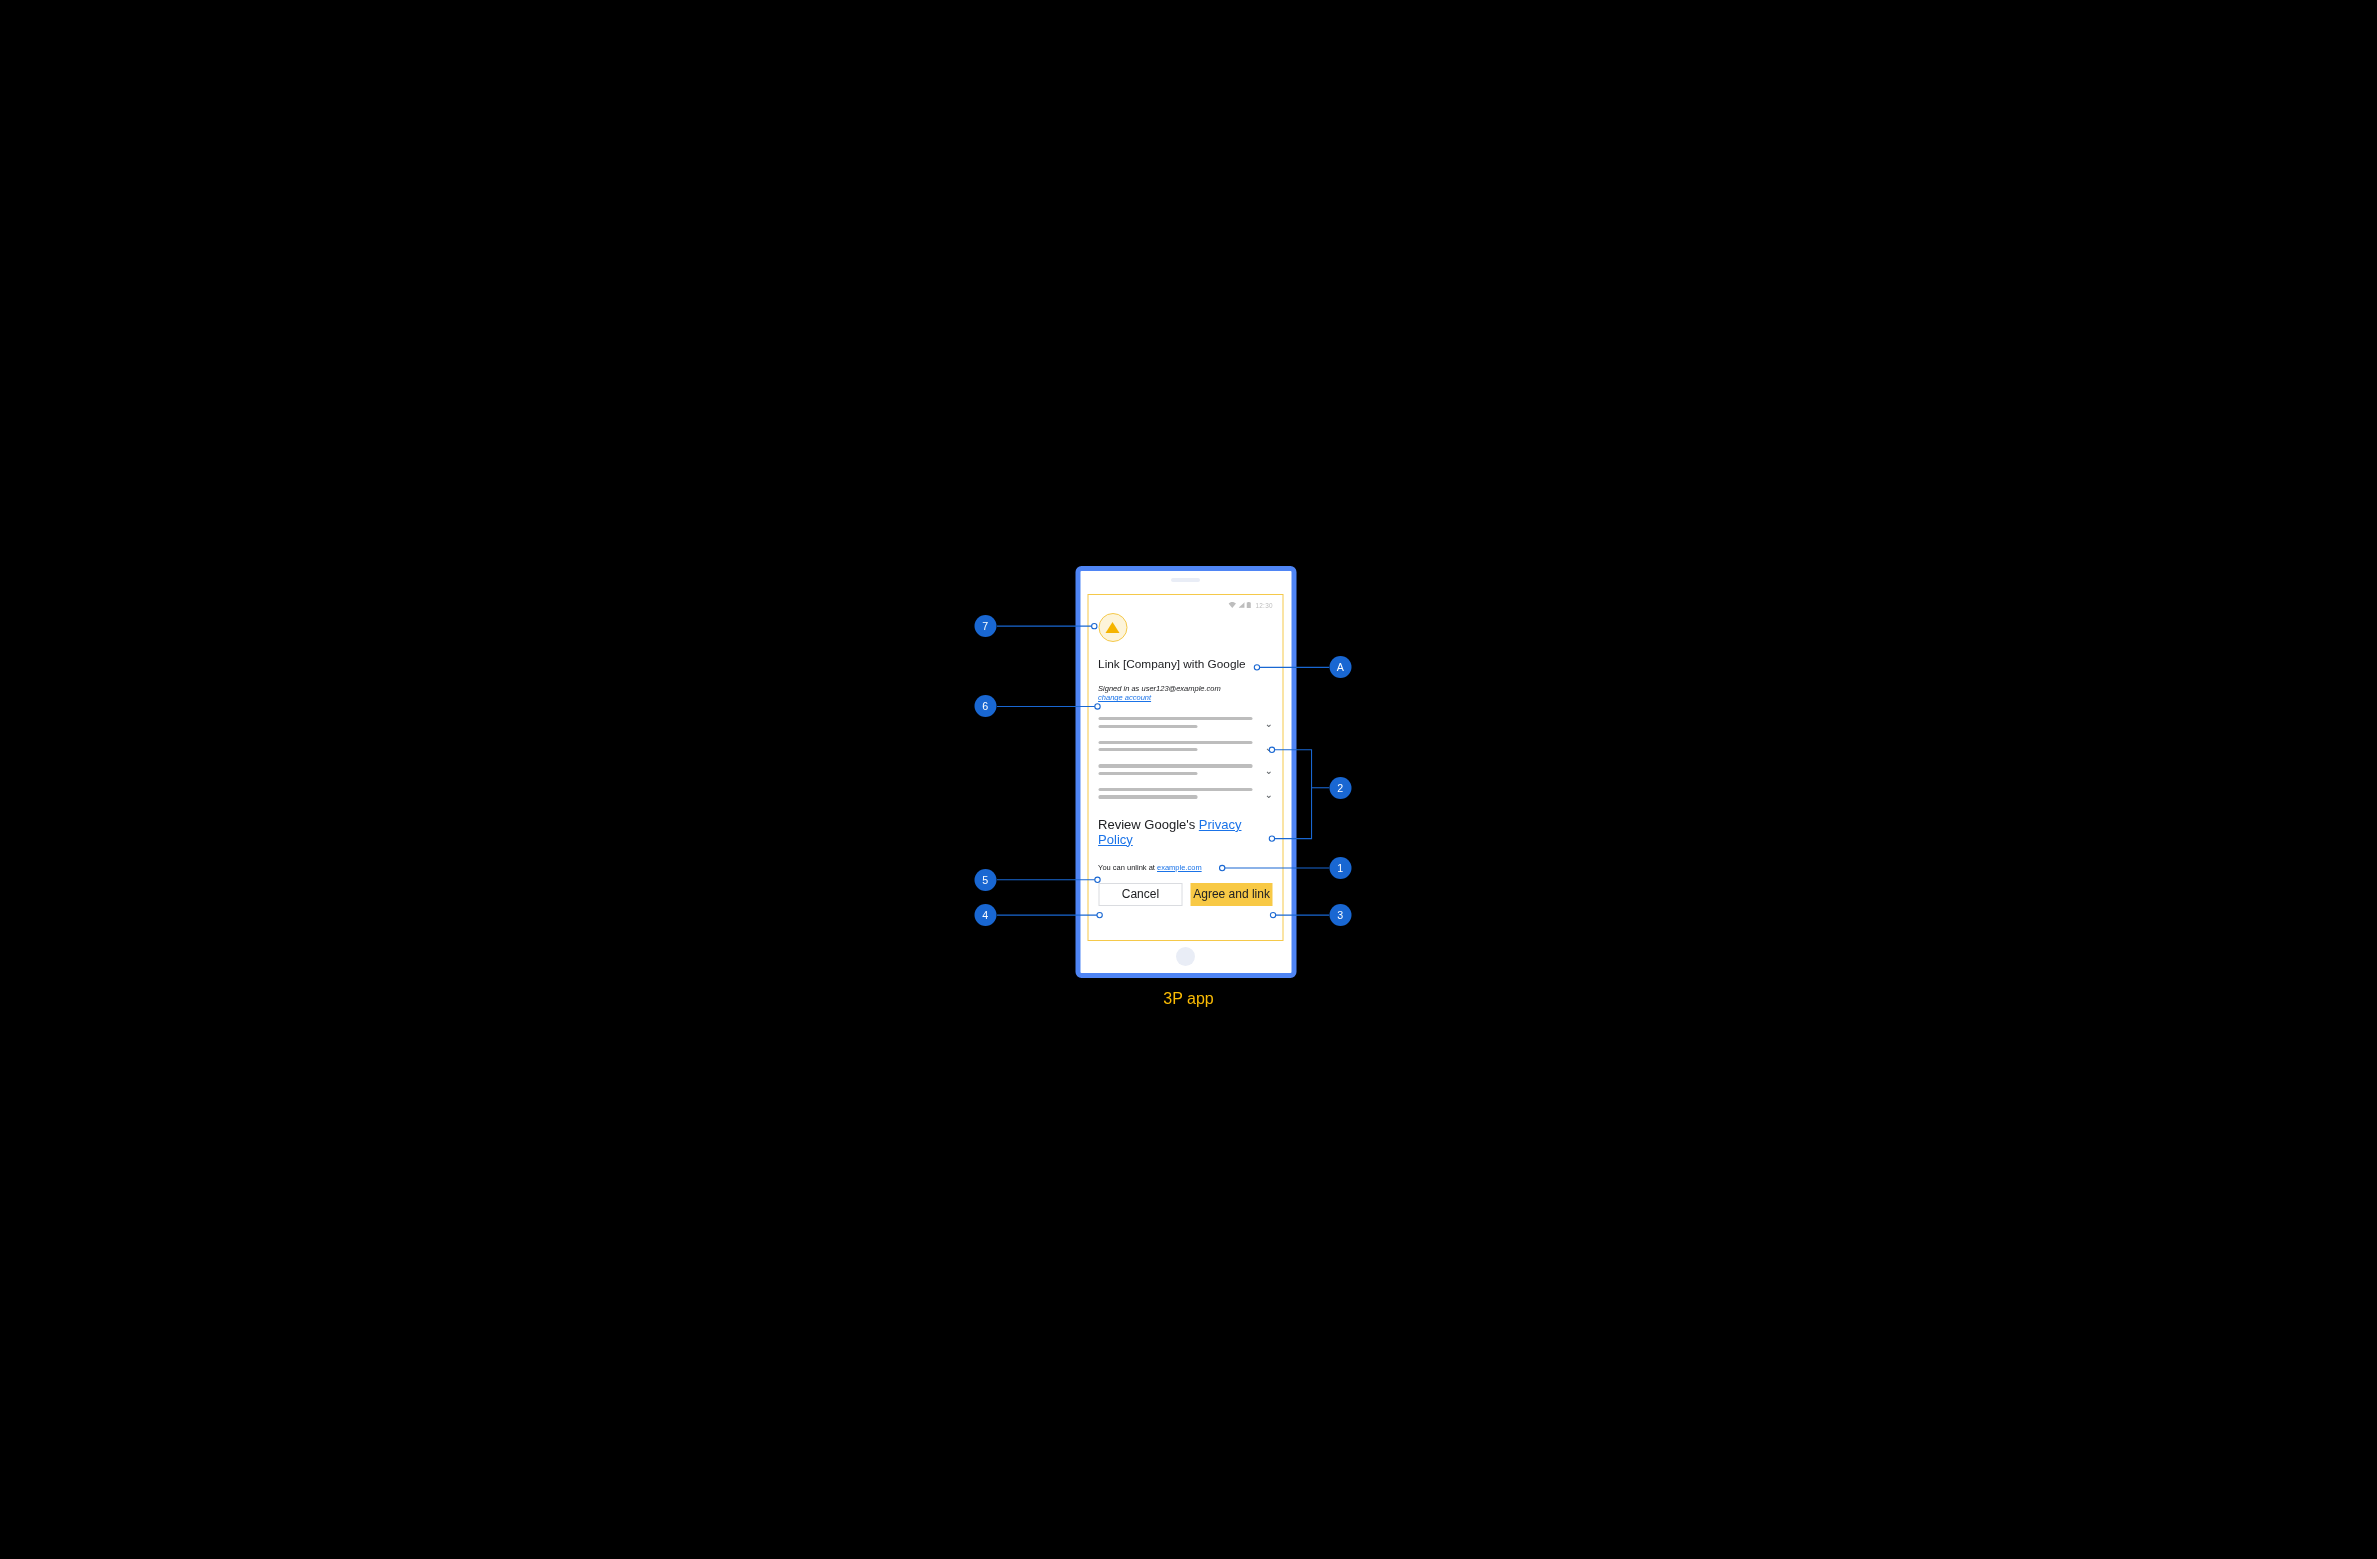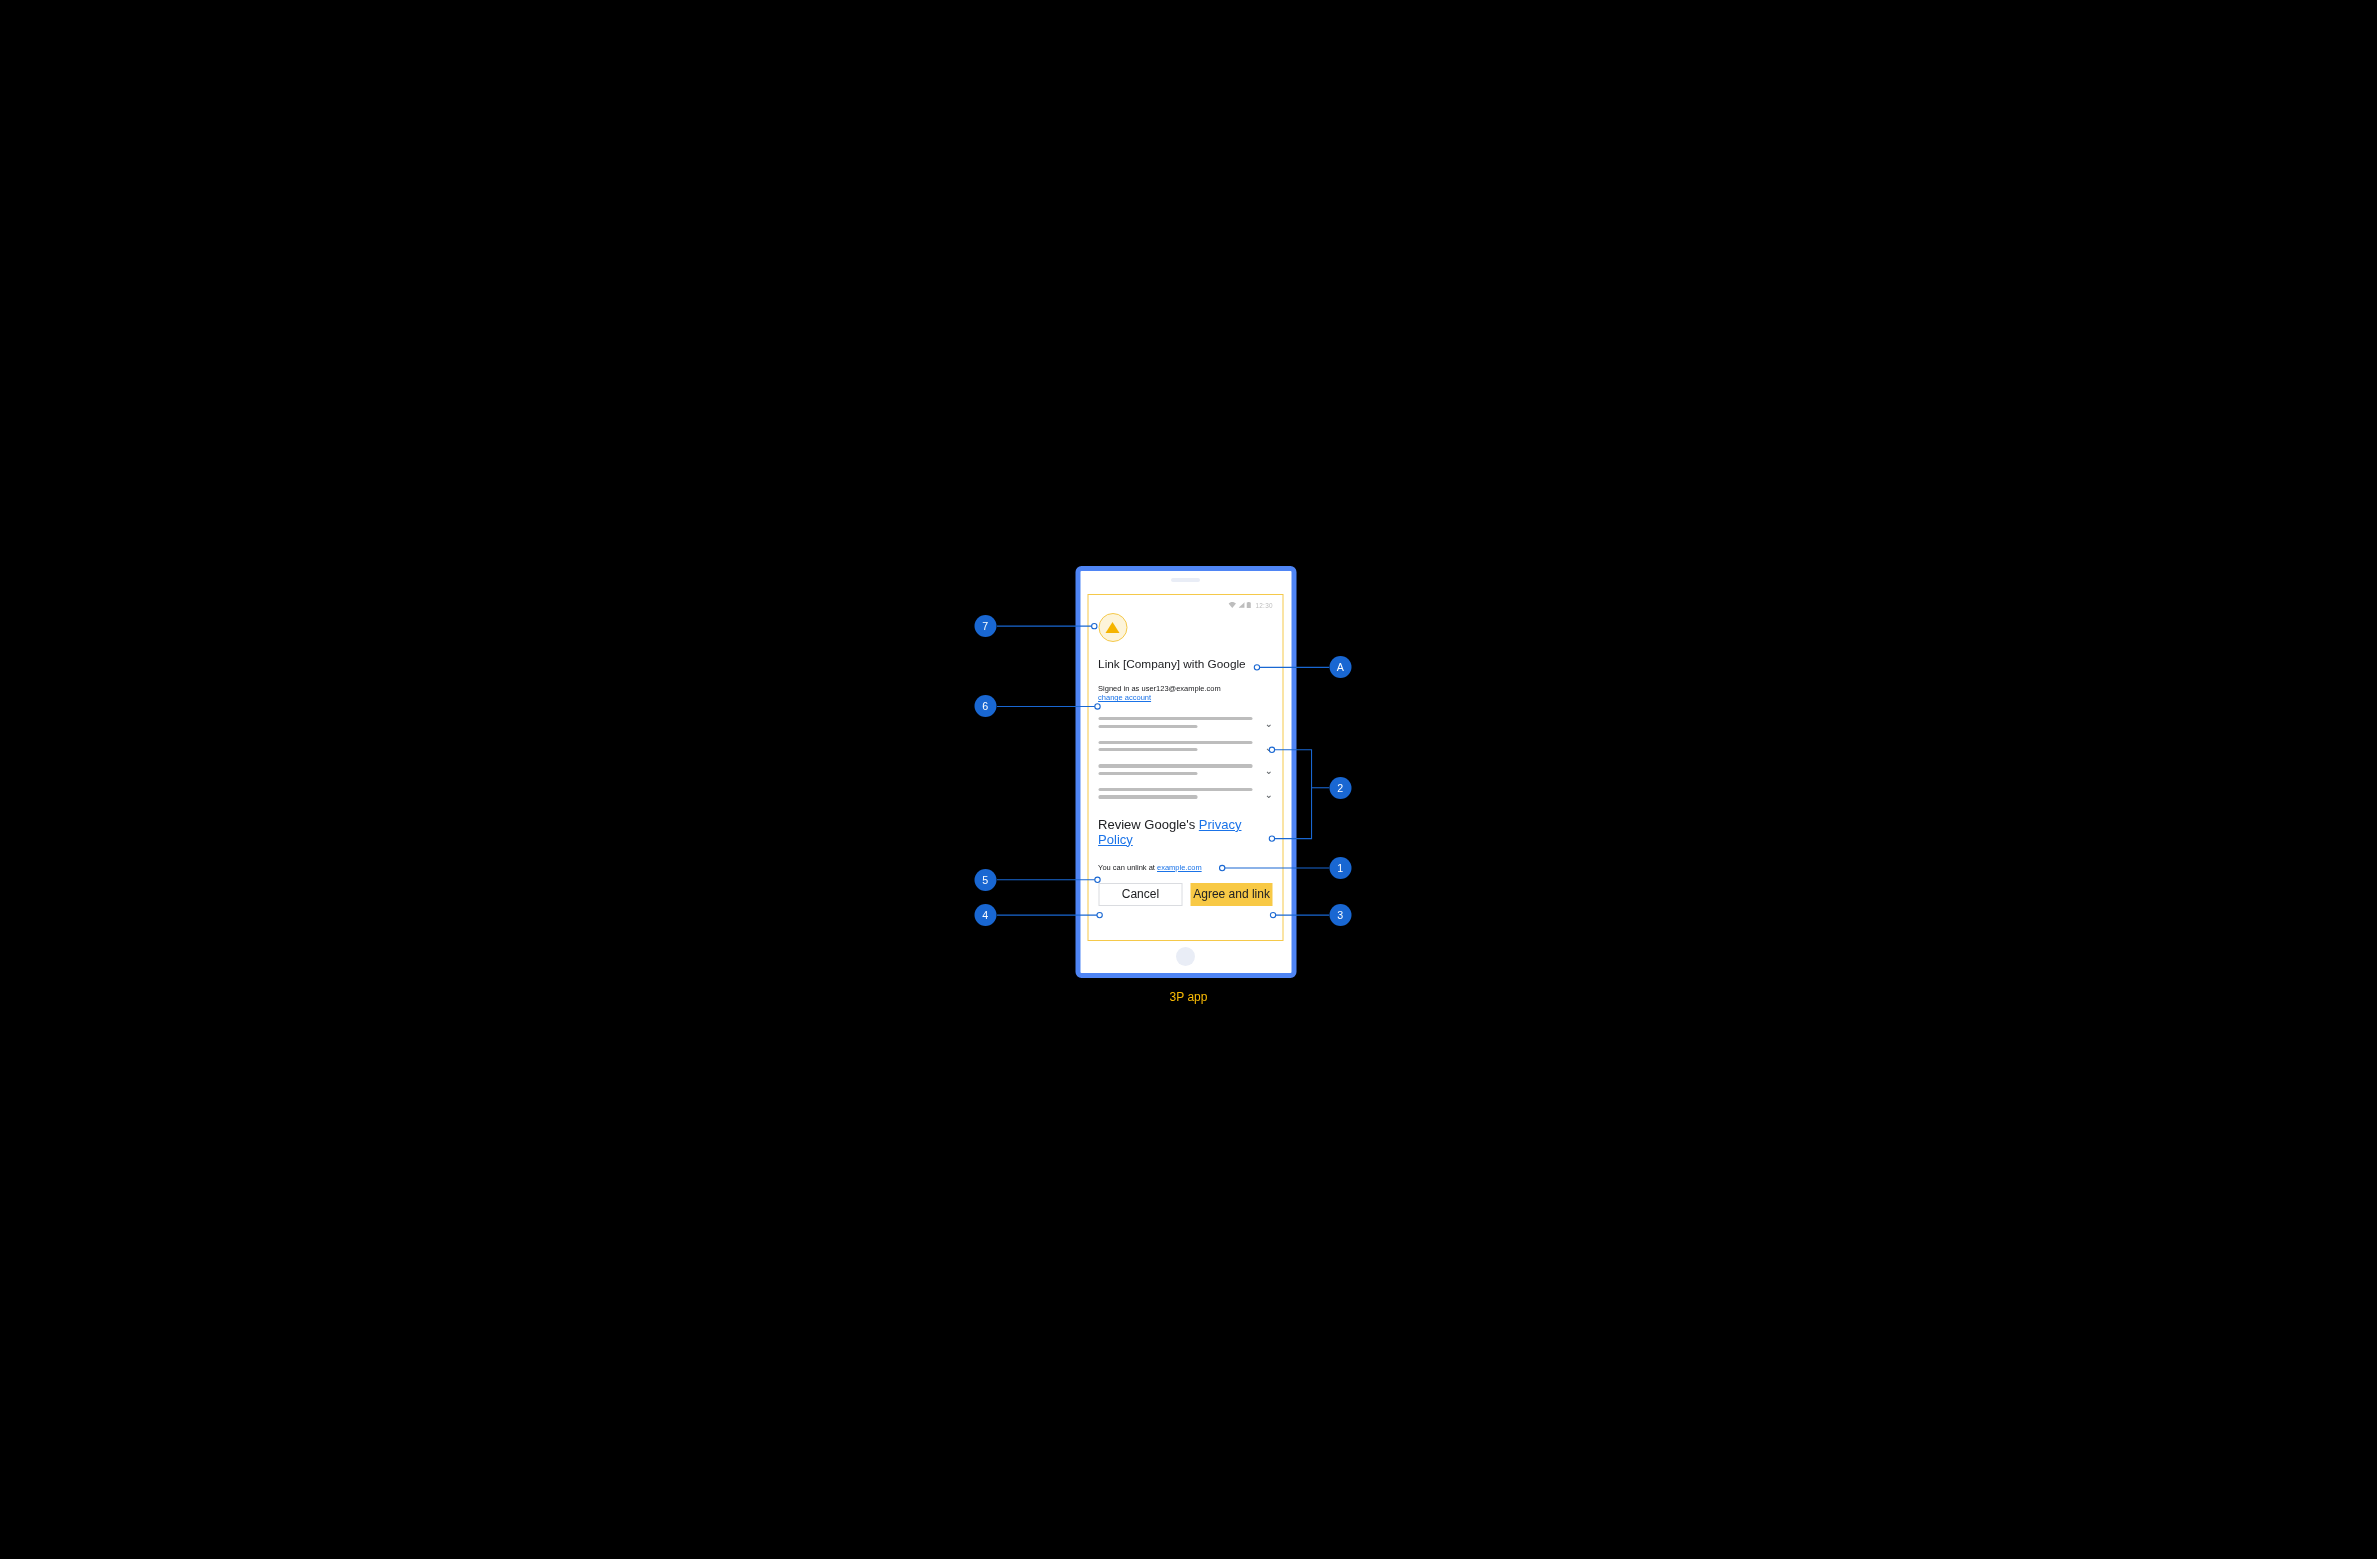--- a/index.html
+++ b/index.html
@@ -84,21 +84,21 @@
     border-bottom: 11.8px solid #f5b400;
   }
 
   .title {
     margin-top: 15px;
     font-size: 11.8px;
     color: #202124;
     font-weight: 400;
   }
 
-  .signed { margin-top: 13px; font-size: 7.5px; color: #202124; }
+  .signed { margin-top: 13px; font-size: 7.5px; color: #202124; font-style: italic; }
   .linkish { color: #1a73e8; text-decoration: underline; cursor: pointer; text-align: center; }
 
   .perms { margin-top: 11.8px; }
   .perm-row { display: flex; align-items: flex-start; justify-content: space-between; padding: 3.2px 0 5.4px; }
   .perm-lines { flex: 1; margin-right: 6.4px; }
   .line { height: 3.2px; background: #bdbdbd; border-radius: 1.6px; margin-bottom: 4.3px; }
   .line.w100 { width: 96%; }
   .line.w70  { width: 62%; }
   .chev { color: #5f6368; font-size: 9.6px; margin-top: 1.1px; user-select: none; }
 
@@ -131,21 +131,21 @@
     z-index: 4;
   }
   .conn { stroke: #1967d2; stroke-width: 2; fill: none; }
   .dot  { fill: #fff; stroke: #1967d2; stroke-width: 2; }
 
   .caption {
     position: absolute;
     left: 50%; transform: translateX(-50%);
     top: 450px;
     color: #fbbc04;
-    font-size: 12px;
+    font-size: 16px;
     text-align: right;
   }
 </style>
 </head>
 <body>
 
 <div class="stage">
 
   <div class="phone">
     <div class="speaker"></div>

